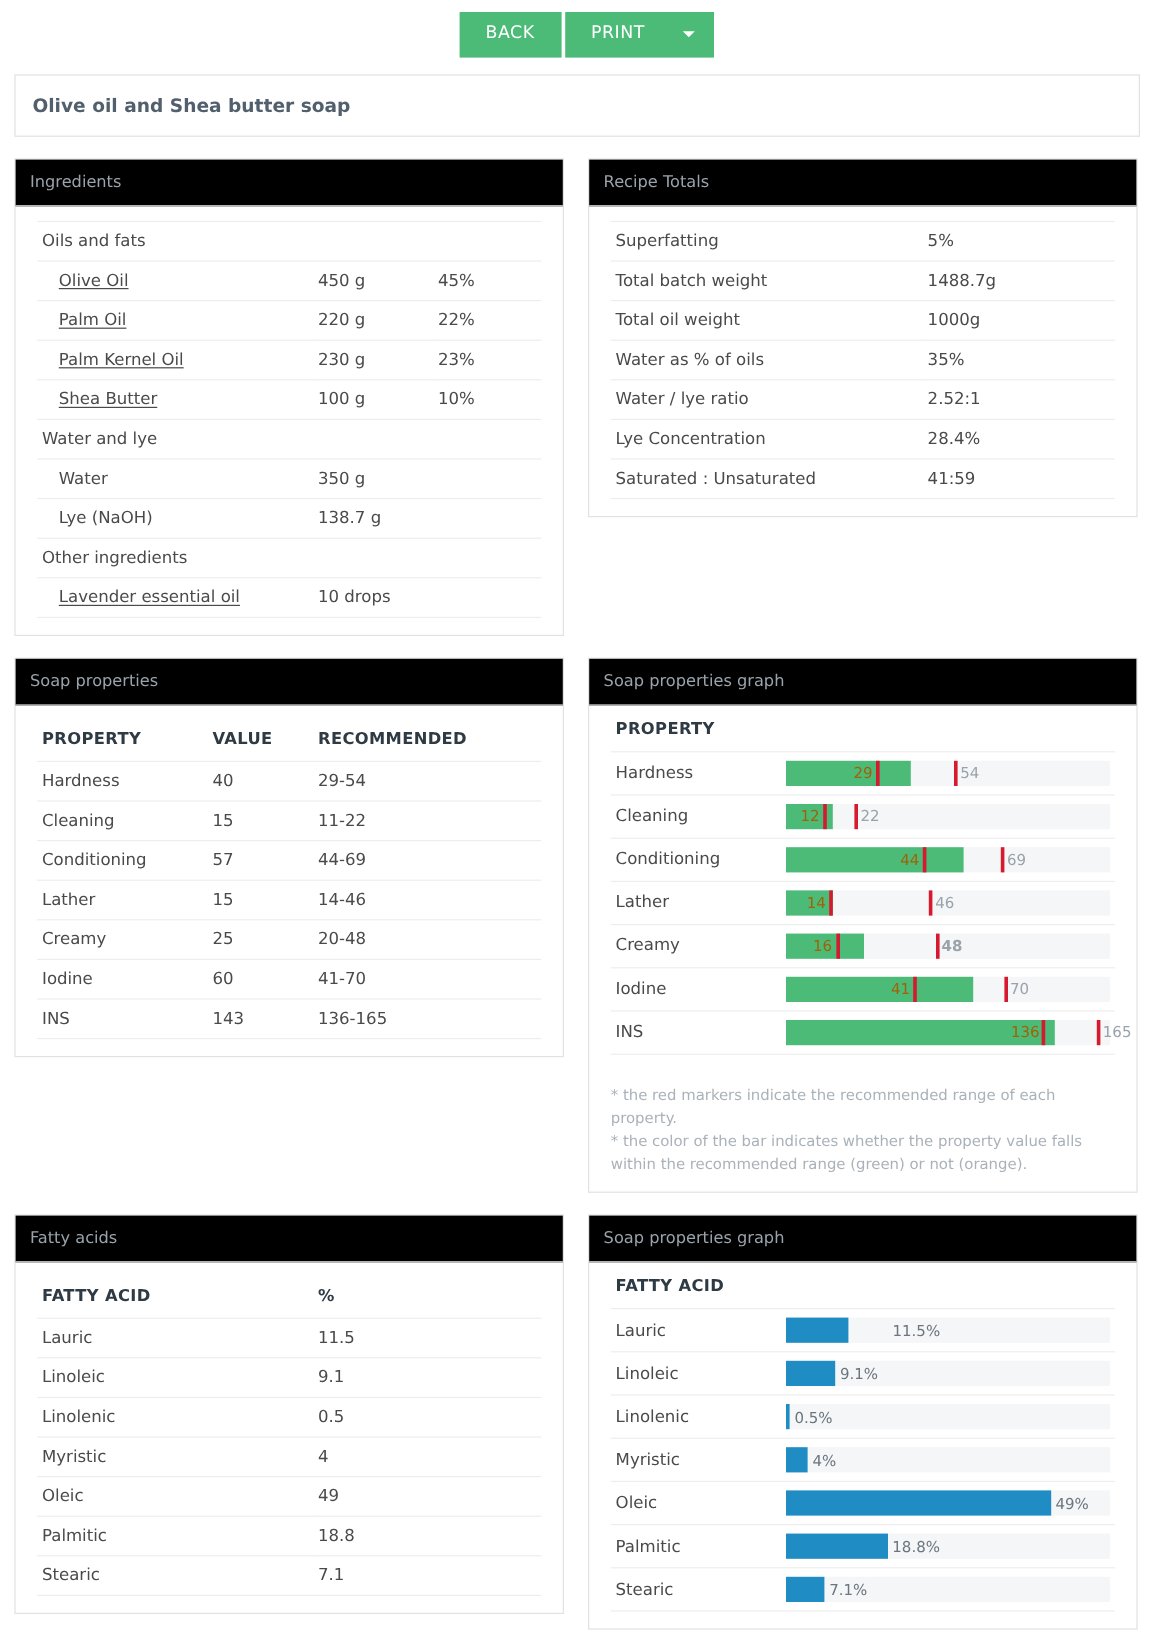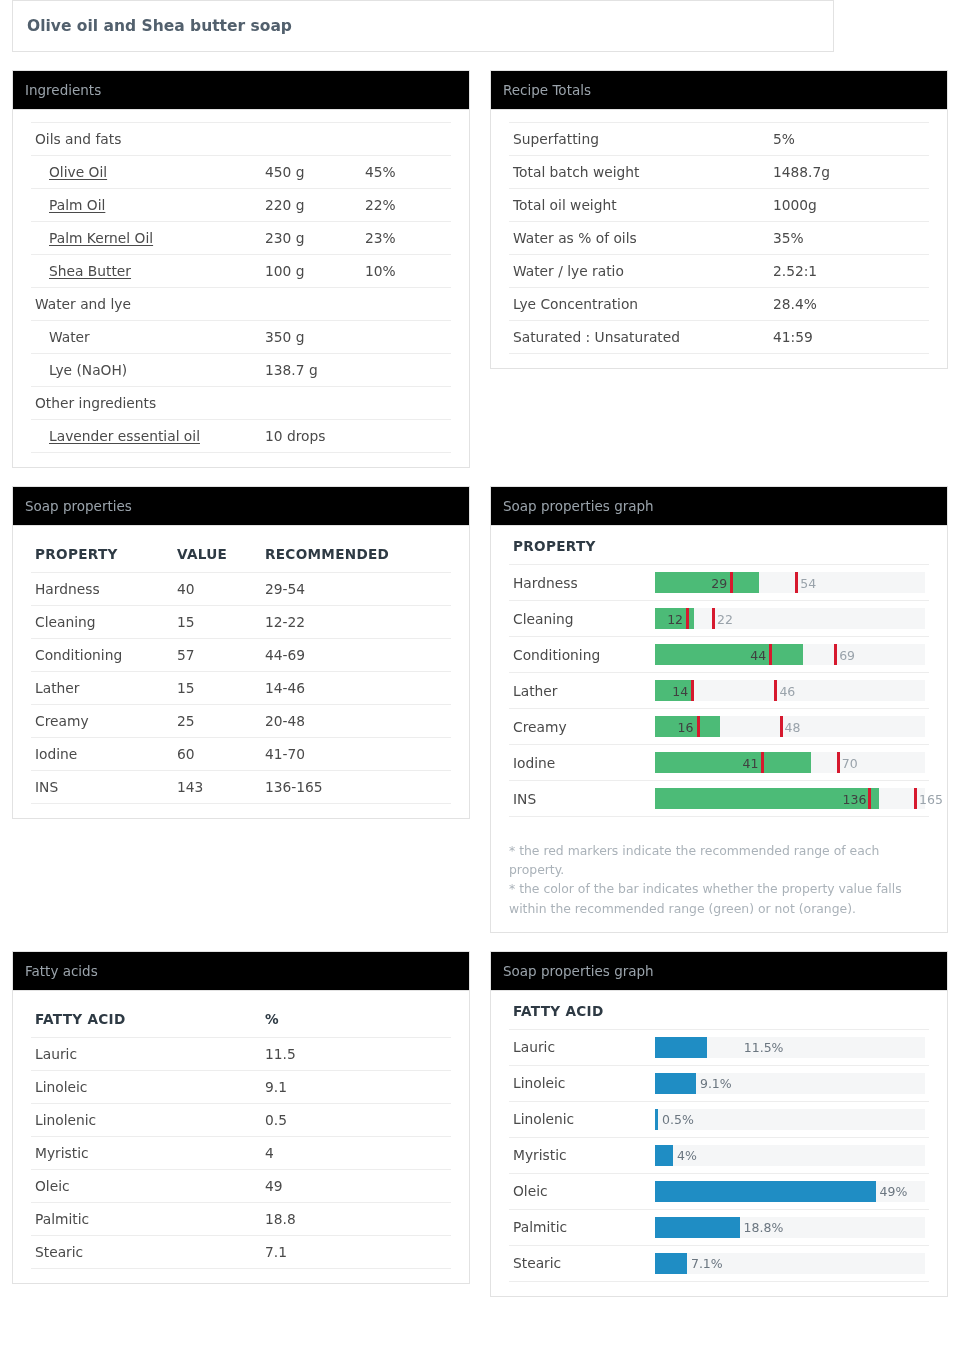--- a/index.html
+++ b/index.html
@@ -52,21 +52,21 @@
     margin-bottom: 18px;
   }
   .panel-title-bar {
     border: 1px solid #e2e2e2;
     background: #ffffff;
     padding: 16px 14px;
     font-size: 15.5px;
     font-weight: bold;
     color: #52606d;
     margin: 0 12px 18px 12px;
-    width: 822px;
+    width: 938px;
   }
   .panel-head {
     background: #000000;
     border-bottom: 1px solid #e2e2e2;
     padding: 11px 12px;
     font-size: 13.5px;
     color: #9aa3ab;
   }
   .panel-body { padding: 12px 18px 14px 18px; }
 
@@ -149,38 +149,47 @@
   .bar.blue { background: #1f8dc4; }
   .marker {
     position: absolute; top: 0; bottom: 0;
     width: 3px; background: #d6192e;
   }
   .mlabel {
     position: absolute; top: 50%; transform: translateY(-50%);
     font-size: 12.5px; color: #9aa3ab;
     white-space: nowrap;
   }
-  .mlabel.inbar { color: #404040; }
+  .mlabel.inbar { color: #a16207; }
   .vlabel {
     position: absolute; top: 50%; transform: translateY(-50%);
     font-size: 12.5px; color: #6b7680; white-space: nowrap;
   }
 
   .footnote {
     padding: 10px 18px 14px 18px;
     font-size: 12.4px;
     color: #aab2b9;
     line-height: 1.55;
   }
 </style>
 </head>
 <body>
 
 <div class="page">
 
+  <div class="toolbar">
+    <button class="btn btn-back">BACK</button>
+    <div class="btn-group">
+      <button class="btn btn-print">PRINT</button>
+      <button class="btn-caret">
+        <span class="caret"></span>
+      </button>
+    </div>
+  </div>
 
   <div class="panel-title-bar">Olive oil and Shea butter soap</div>
 
   <div class="cols">
 
     <div class="col">
       <div class="panel">
         <div class="panel-head">Ingredients</div>
         <div class="panel-body">
           <table class="tbl">
@@ -292,21 +301,21 @@
             </thead>
             <tbody id="soapprops-body">
                 <tr>
                   <td>Hardness</td>
                   <td class="sp-val">40</td>
                   <td class="sp-rec">29-54</td>
                 </tr>
                 <tr>
                   <td>Cleaning</td>
                   <td class="sp-val">15</td>
-                  <td class="sp-rec">12-22</td>
+                  <td class="sp-rec">11-22</td>
                 </tr>
                 <tr>
                   <td>Conditioning</td>
                   <td class="sp-val">57</td>
                   <td class="sp-rec">44-69</td>
                 </tr>
                 <tr>
                   <td>Lather</td>
                   <td class="sp-val">15</td>
                   <td class="sp-rec">14-46</td>
@@ -393,21 +402,21 @@
                   </td>
                 </tr>
                 <tr>
                   <td class="g-label">Creamy</td>
                   <td>
                     <div class="track">
                       <div class="bar" style="width: 64.9038px; background: rgb(76, 187, 119);"></div>
                       <div class="marker" style="left: 41.5385px; background: rgb(214, 25, 46);"></div>
                       <div class="mlabel inbar" style="left: 22.5385px; text-align: center;">16</div>
                       <div class="marker" style="left: 124.615px; background: rgb(214, 25, 46);"></div>
-                      <div class="mlabel" style="left: 129.615px;">48</div>
+                      <div class="mlabel" style="left: 129.615px; font-weight: bold;">48</div>
                     </div>
                   </td>
                 </tr>
                 <tr>
                   <td class="g-label">Iodine</td>
                   <td>
                     <div class="track">
                       <div class="bar" style="width: 155.769px; background: rgb(76, 187, 119);"></div>
                       <div class="marker" style="left: 106.442px; background: rgb(214, 25, 46);"></div>
                       <div class="mlabel inbar" style="left: 87.4423px;">41</div>

